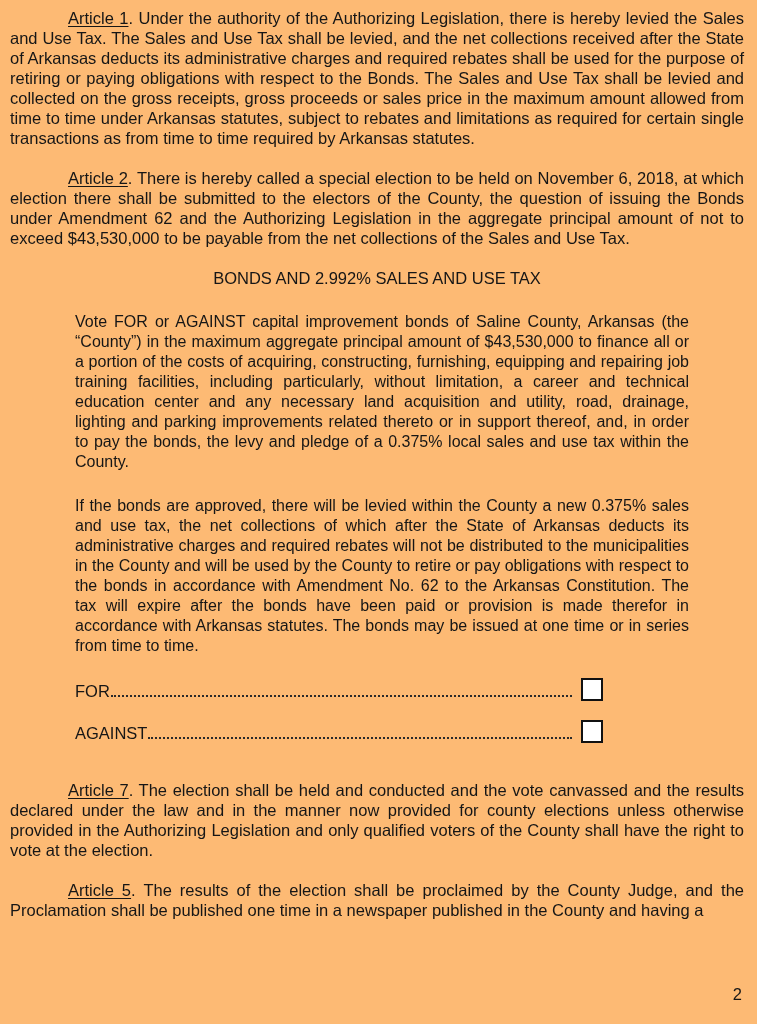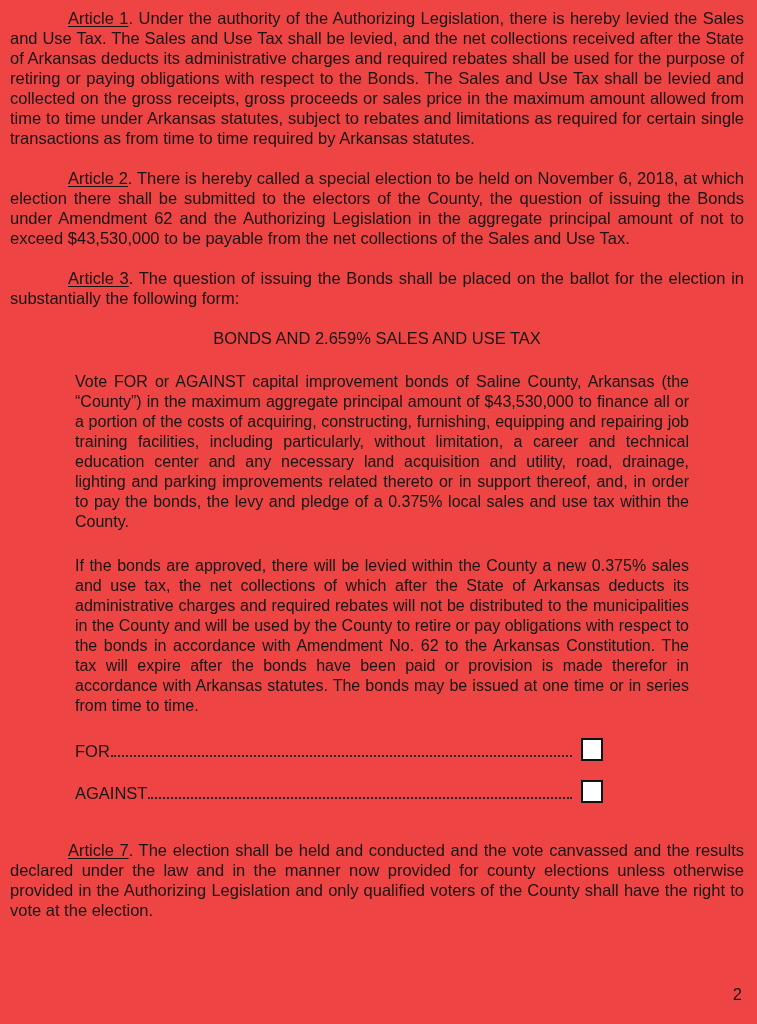--- a/index.html
+++ b/index.html
@@ -9,21 +9,21 @@
     height: 1024px;
     position: relative;
     overflow: hidden;
     font-family: "Liberation Sans", sans-serif;
     color: #161616;
   }
   .page {
     position: absolute;
     inset: 0;
     padding: 8px 13px 0 10px;
-    background: #ef4444;
+    background: #fdba74;
   }
   .body-para {
     font-size: 16.5px;
     line-height: 20px;
     text-align: justify;
     text-indent: 58px;
     margin-bottom: 20px;
   }
   .article-label {
     text-decoration: underline;
@@ -83,23 +83,22 @@
 </style>
 </head>
 <body>
 
 <div class="page">
 
   <p class="body-para"><span class="article-label">Article 1</span><span>.  Under the authority of the Authorizing Legislation, there is hereby levied the Sales and Use Tax.  The Sales and Use Tax shall be levied, and the net collections received after the State of Arkansas deducts its administrative charges and required rebates shall be used for the purpose of retiring or paying obligations with respect to the Bonds.  The Sales and Use Tax shall be levied and collected on the gross receipts, gross proceeds or sales price in the maximum amount allowed from time to time under Arkansas statutes, subject to rebates and limitations as required for certain single transactions as from time to time required by Arkansas statutes.</span></p>
 
   <p class="body-para"><span class="article-label">Article 2</span><span>.  There is hereby called a special election to be held on November 6, 2018, at which election there shall be submitted to the electors of the County, the question of issuing the Bonds under Amendment 62 and the Authorizing Legislation in the aggregate principal amount of not to exceed $43,530,000 to be payable from the net collections of the Sales and Use Tax.</span></p>
 
-  <p class="body-para"><span class="article-label">Article 3</span><span>.  The question of issuing the Bonds shall be placed on the ballot for the election in substantially the following form:</span></p>
 
-  <div class="ballot-heading">BONDS AND 2.659% SALES AND USE TAX</div>
+  <div class="ballot-heading">BONDS AND 2.992% SALES AND USE TAX</div>
 
   <div class="ballot">
 
     <p class="ballot-para">Vote FOR or AGAINST capital improvement bonds of Saline County, Arkansas (the “County”) in the maximum aggregate principal amount of $43,530,000 to finance all or a portion of the costs of acquiring, constructing, furnishing, equipping and repairing job training facilities, including particularly, without limitation, a career and technical education center and any necessary land acquisition and utility, road, drainage, lighting and parking improvements related thereto or in support thereof, and, in order to pay the bonds, the levy and pledge of a 0.375% local sales and use tax within the County.</p>
 
     <p class="ballot-para second">If the bonds are approved, there will be levied within the County a new 0.375% sales and use tax, the net collections of which after the State of Arkansas deducts its administrative charges and required rebates will not be distributed to the municipalities in the County and will be used by the County to retire or pay obligations with respect to the bonds in accordance with Amendment No. 62 to the Arkansas Constitution.  The tax will expire after the bonds have been paid or provision is made therefor in accordance with Arkansas statutes.  The bonds may be issued at one time or in series from time to time.</p>
 
     <div class="vote-row">
       <span class="vote-label">FOR</span>
       <span class="leader"></span>
@@ -109,16 +108,17 @@
     <div class="vote-row last">
       <span class="vote-label">AGAINST</span>
       <span class="leader"></span>
       <span class="checkbox"></span>
     </div>
 
   </div>
 
   <p class="body-para"><span class="article-label">Article 7</span><span>.  The election shall be held and conducted and the vote canvassed and the results declared under the law and in the manner now provided for county elections unless otherwise provided in the Authorizing Legislation and only qualified voters of the County shall have the right to vote at the election.</span></p>
 
+  <p class="body-para"><span class="article-label">Article 5</span><span>.  The results of the election shall be proclaimed by the County Judge, and the Proclamation shall be published one time in a newspaper published in the County and having a</span></p>
 
   <div class="page-number">2</div>
 
 </div>
 
 </body></html>

